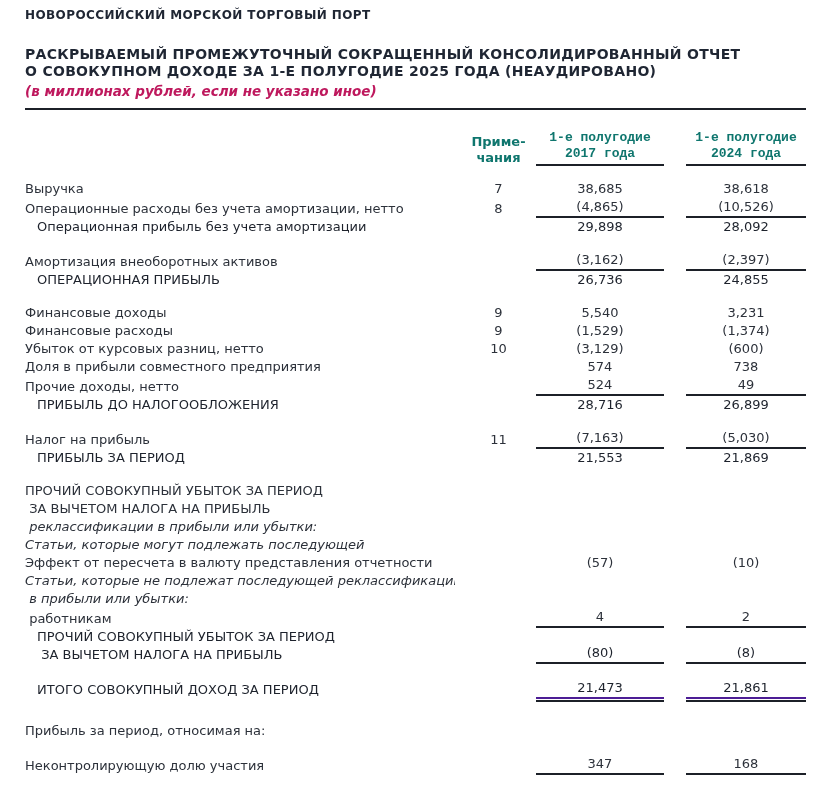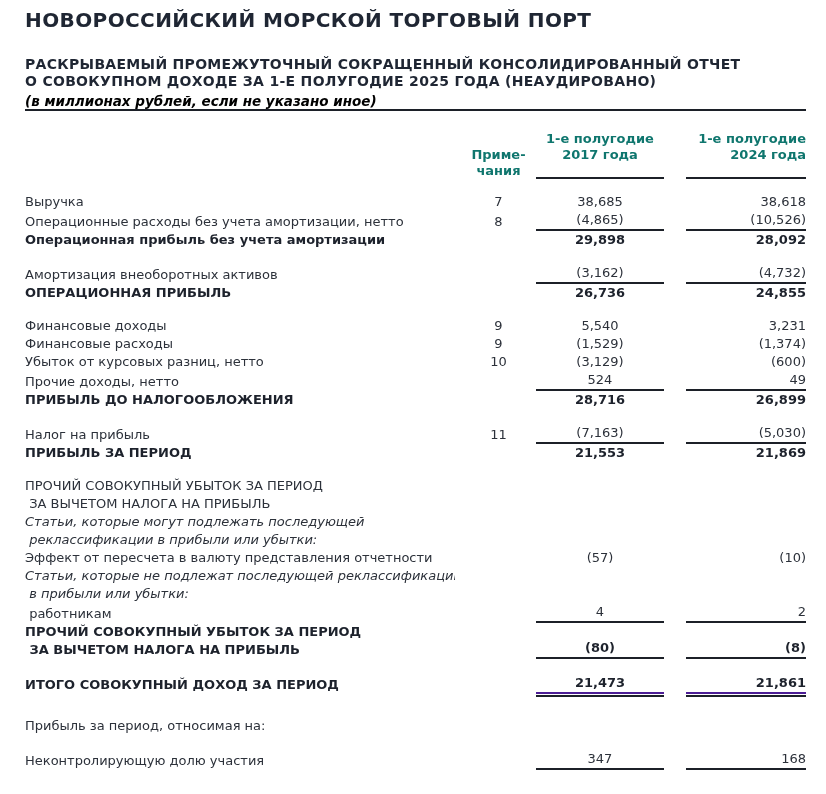--- a/index.html
+++ b/index.html
@@ -17,78 +17,79 @@
   }
   .page {
     box-sizing: border-box;
     width: 826px;
     height: 794px;
     padding: 8px 20px 0 25px;
   }
 
   
   .company-title {
-    font-size: 20px;
+    font-size: 12px;
     font-weight: bold;
     color: #1f2633;
     letter-spacing: 0.4px;
     margin-bottom: 24px;
   }
   .doc-header {
     border-bottom: 2px solid #1c2028;
-    padding-bottom: 0;
+    padding-bottom: 9px;
   }
   .doc-title-line {
     font-size: 14px;
     font-weight: bold;
     color: #1f2633;
     letter-spacing: 0.3px;
     line-height: 17px;
   }
   .units-note {
     font-size: 13.5px;
     font-weight: bold;
     font-style: italic;
-    color: #000000;
+    color: #be185d;
     margin-top: 3px;
   }
 
   
   .fin-table {
     margin-top: 20px;
     font-size: 13px;
   }
   .cols {
     display: flex;
     align-items: flex-end;
   }
   .col-label { flex: 1 1 auto; min-width: 0; padding-right: 6px; }
   .col-note  { flex: 0 0 75px;  text-align: center; }
   .col-v1    { flex: 0 0 128px; text-align: center; }
   .col-gap   { flex: 0 0 22px; }
-  .col-v2    { flex: 0 0 120px; text-align: right; }
+  .col-v2    { flex: 0 0 120px; text-align: center; }
 
   
   .thead { margin-bottom: 14px; }
   .thead .hcell {
     font-weight: bold;
     color: #0f766e;
     line-height: 16px;
   }
   .thead .col-v1.hcell, .thead .col-v2.hcell {
     border-bottom: 2px solid #1c2028;
-    padding-bottom: 14px;
+    padding-bottom: 2px;
+    font-family: Liberation Mono, monospace;
   }
 
   
   .trow {
     line-height: 18px;
   }
   .trow .col-label div { white-space: pre; overflow: hidden; }
-  .trow.bold { font-weight: bold; color: #1d222c; }
+  .trow.bold { font-weight: normal; color: #1d222c; margin-left: 12px; }
   .trow.italic .col-label { font-style: italic; }
   .trow .col-note { color: #2c313a; }
 
   .val { position: relative; }
   .val.ul { border-bottom: 2px solid #1c2028; }
   .val.dul { border-bottom: 2px solid #4c1d95; }
   .val.dul::after {
     content: "";
     position: absolute;
     left: 0; right: 0;
@@ -160,21 +161,21 @@
     <div class="col-v2 val">28,092</div>
   </div>
         <div class="spacer"></div>
         <div class="cols trow">
     <div class="col-label">
             <div>Амортизация внеоборотных активов</div>
           </div>
     <div class="col-note"></div>
     <div class="col-v1 val ul">(3,162)</div>
     <div class="col-gap"></div>
-    <div class="col-v2 val ul">(4,732)</div>
+    <div class="col-v2 val ul">(2,397)</div>
   </div>
         <div class="cols trow bold">
     <div class="col-label">
             <div>ОПЕРАЦИОННАЯ ПРИБЫЛЬ</div>
           </div>
     <div class="col-note"></div>
     <div class="col-v1 val">26,736</div>
     <div class="col-gap"></div>
     <div class="col-v2 val">24,855</div>
   </div>
@@ -201,20 +202,29 @@
     <div class="col-label">
             <div>Убыток от курсовых разниц, нетто</div>
           </div>
     <div class="col-note">10</div>
     <div class="col-v1 val">(3,129)</div>
     <div class="col-gap"></div>
     <div class="col-v2 val">(600)</div>
   </div>
         <div class="cols trow">
     <div class="col-label">
+            <div>Доля в прибыли совместного предприятия</div>
+          </div>
+    <div class="col-note"></div>
+    <div class="col-v1 val">574</div>
+    <div class="col-gap"></div>
+    <div class="col-v2 val">738</div>
+  </div>
+        <div class="cols trow">
+    <div class="col-label">
             <div>Прочие доходы, нетто</div>
           </div>
     <div class="col-note"></div>
     <div class="col-v1 val ul">524</div>
     <div class="col-gap"></div>
     <div class="col-v2 val ul">49</div>
   </div>
         <div class="cols trow bold">
     <div class="col-label">
             <div>ПРИБЫЛЬ ДО НАЛОГООБЛОЖЕНИЯ</div>
@@ -249,22 +259,22 @@
             <div>ПРОЧИЙ СОВОКУПНЫЙ УБЫТОК ЗА ПЕРИОД</div>
             <div> ЗА ВЫЧЕТОМ НАЛОГА НА ПРИБЫЛЬ</div>
           </div>
     <div class="col-note"></div>
     <div class="col-v1 val"></div>
     <div class="col-gap"></div>
     <div class="col-v2 val"></div>
   </div>
         <div class="cols trow italic">
     <div class="col-label">
+            <div> реклассификации в прибыли или убытки:</div>
             <div>Статьи, которые могут подлежать последующей</div>
-            <div> реклассификации в прибыли или убытки:</div>
           </div>
     <div class="col-note"></div>
     <div class="col-v1 val"></div>
     <div class="col-gap"></div>
     <div class="col-v2 val"></div>
   </div>
         <div class="cols trow">
     <div class="col-label">
             <div>Эффект от пересчета в валюту представления отчетности</div>
           </div>

